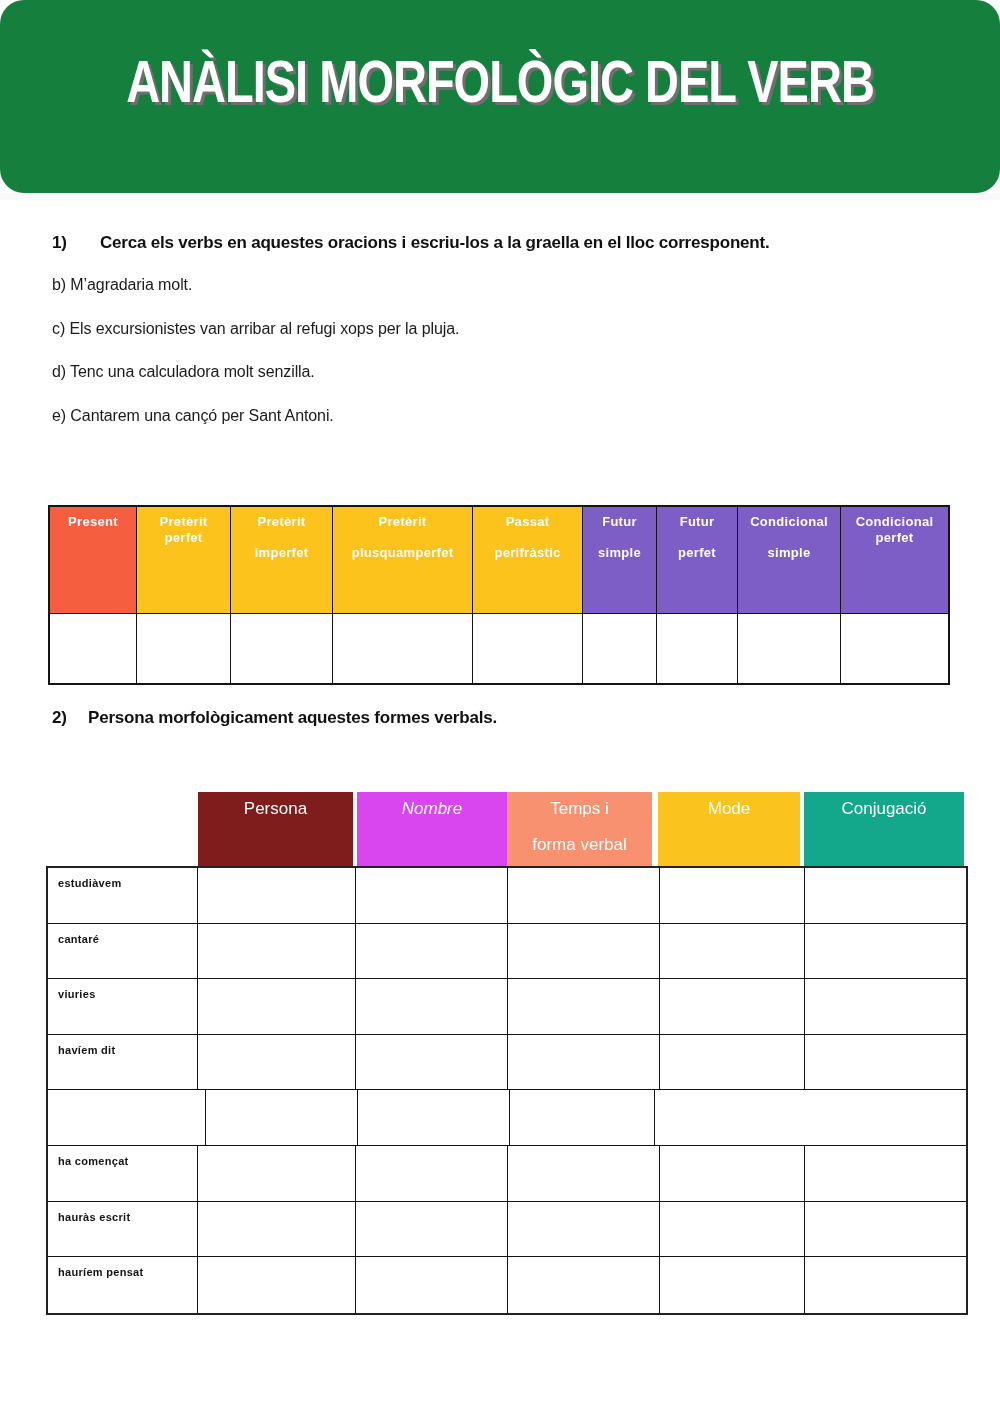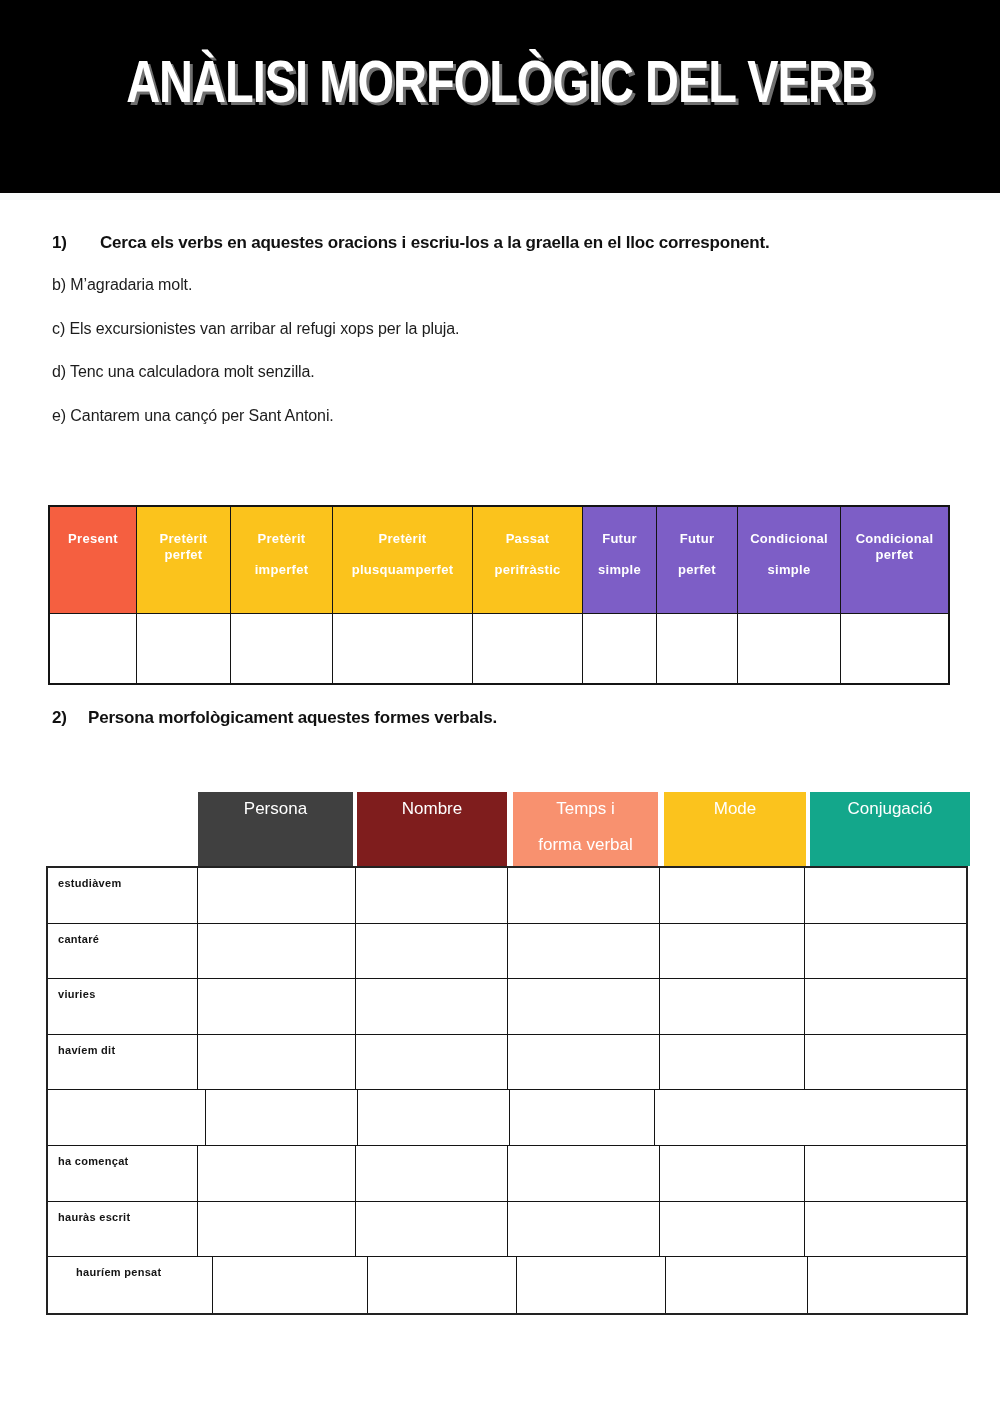--- a/index.html
+++ b/index.html
@@ -25,51 +25,51 @@
   .sentences p{margin:0 0 26.7px 0;font-size:16px;line-height:17px;letter-spacing:-0.1px;}
 
   
   .t1{position:absolute;left:48px;top:505px;width:902px;border:2px solid #141414;
       box-sizing:border-box;background:#fff;}
   .t1 .hrow{display:flex;height:106px;border-bottom:1.5px solid #141414;}
   .t1 .arow{display:flex;height:69px;}
   .t1 .cell{box-sizing:border-box;border-right:1.5px solid #141414;}
   .t1 .cell:last-child{border-right:none;}
   .t1 .hcell{color:#fff;font-weight:bold;font-size:13px;letter-spacing:.3px;
-             text-align:center;padding-top:24px;line-height:1.2;white-space:pre-line;}
+             text-align:center;padding-top:7px;line-height:1.2;white-space:pre-line;}
   .w0{width:87px}.w1{width:94px}.w2{width:102px}.w3{width:140px}.w4{width:110px}
   .w5{width:74px}.w6{width:81px}.w7{width:103px}.w8{width:107px}
 
   
   .t2head{position:absolute;left:46px;top:792px;display:flex;height:74px;}
   .t2head .spacer{width:151px;flex:0 0 151px;}
   .t2head .block{box-sizing:border-box;height:74px;color:#fff;font-size:17px;
                  text-align:center;padding-top:8px;line-height:1.05;white-space:pre-line;}
   .bk0{width:155px;margin-left:1px;}
   .bk1{width:150px;margin-left:4px;}
-  .bk2{width:145px;margin-left:6px;}
+  .bk2{width:145px;}
   .bk3{width:142px;margin-left:6px;}
   .bk4{width:160px;margin-left:4px;}
 
   .t2{position:absolute;left:46px;top:866px;width:922px;border:2px solid #222;
       box-sizing:border-box;background:#fff;}
   .t2 .vrow{display:flex;height:55.6px;box-sizing:border-box;border-bottom:1.5px solid #141414;}
-  .t2 .vrow:last-child{border-bottom:none;padding-left:18px;}
+  .t2 .vrow:last-child{border-bottom:none;}
   .t2 .c{box-sizing:border-box;border-right:1.5px solid #141414;}
   .t2 .c:last-child{border-right:none;}
   .c0{width:150px}.c1{width:158px}.c2{width:152px}.c3{width:152px}.c4{width:145px}.c5{width:161px}
   .verb{font-weight:bold;font-size:11px;letter-spacing:.3px;color:#141414;
         padding:9px 0 0 10px;}
 </style>
 </head>
 <body>
 
 <div class="sheet">
 
-  <div class="band" style="background: #000000;">
+  <div class="band" style="background: #15803d; border-radius: 24px;">
     <h1>ANÀLISI MORFOLÒGIC DEL VERB</h1>
   </div>
   <div class="band-edge"></div>
 
   <div class="exh" style="top:233px;">
     <span class="num1">1)</span>
     <span>Cerca els verbs en aquestes oracions i escriu-los a la graella en el lloc corresponent.</span>
   </div>
 
   <div class="sentences">
@@ -118,22 +118,22 @@
     </div>
   </div>
 
   <div class="exh" style="top:708px;">
     <span class="num2">2)</span>
     <span>Persona morfològicament aquestes formes verbals.</span>
   </div>
 
   <div class="t2head">
     <div class="spacer"></div>
-    <div class="block bk0" style="background: #404040;">Persona</div>
-    <div class="block bk1" style="background: #7f1d1d;">Nombre</div>
+    <div class="block bk0" style="background: #7f1d1d;">Persona</div>
+    <div class="block bk1" style="background: #d946ef; font-style: italic;">Nombre</div>
     <div class="block bk2" style="background: rgb(248, 145, 111);">Temps i
 
 forma verbal</div>
     <div class="block bk3" style="background: rgb(251, 195, 29);">Mode</div>
     <div class="block bk4" style="background: rgb(19, 167, 139);">Conjugació</div>
   </div>
 
   <div class="t2">
     <div class="vrow">
       <div class="c c0 verb">estudiàvem</div>

